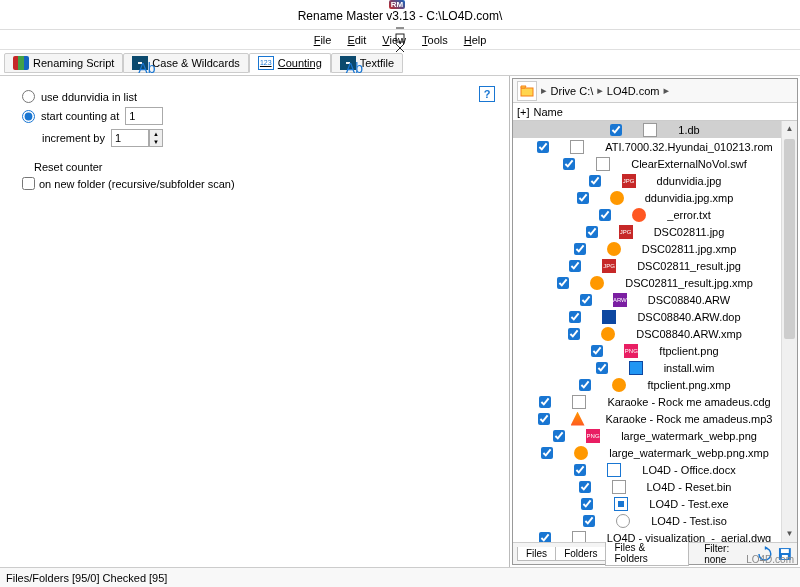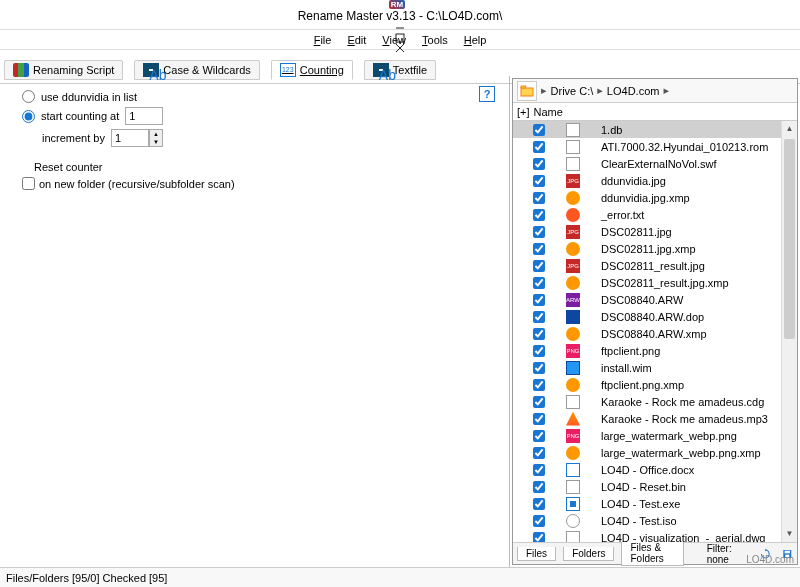--- a/index.html
+++ b/index.html
@@ -11,21 +11,21 @@
 .title { flex: 1; font-size: 12px; }
 .winbtn { width: 44px; height: 28px; display: flex; align-items: center; justify-content: center; color: #222; }
 .winbtn svg { width: 10px; height: 10px; }
 
 
 .menubar { height: 20px; display: flex; align-items: center; padding: 0 4px; border-bottom: 1px solid #e0e0e0; justify-content: center; }
 .menuitm { padding: 2px 8px; }
 .menuitm u { text-decoration: underline; }
 
 
-.tabrow { height: 26px; display: flex; align-items: flex-start; padding: 2px 4px; gap: 11px; border-bottom: 1px solid #ccc; margin-top: 8px; }
+.tabrow { height: 26px; display: flex; align-items: center; padding: 2px 4px; gap: 0; border-bottom: 1px solid #ccc; }
 .tab { display: flex; align-items: center; gap: 4px; padding: 2px 8px; border: 1px solid #ccc; background: #f5f5f5; border-radius: 2px 2px 0 0; }
 .tab.active { background: #fff; border-bottom-color: #fff; text-decoration: underline; }
 .tabicon { width: 16px; height: 14px; display: inline-block; }
 .tabicon.rs { background: linear-gradient(90deg,#c62828 33%,#43a047 33% 66%,#1565c0 66%); border-radius: 2px; }
 .tabicon.ab { border: 6px solid #0c4a6e; font-size: 14px; text-align: center; line-height: 12px; color: #1976d2; }
 .tabicon.cn { border: 1px solid #1976d2; font-size: 7px; text-align: center; line-height: 12px; color: #1976d2; }
 
 
 .main { position: absolute; top: 76px; left: 0; right: 0; bottom: 20px; display: flex; }
 .leftpane { width: 510px; border-right: 1px solid #bbb; padding: 10px 14px; position: relative; }
@@ -43,21 +43,21 @@
 
 
 .pathbar { height: 24px; display: flex; align-items: center; gap: 4px; padding: 0 4px; border-bottom: 1px solid #ccc; background: #f8f8f8; }
 .pathbtn { width: 20px; height: 20px; border: 1px solid #ccc; background: #fff; display: flex; align-items: center; justify-content: center; }
 .pathtxt { flex: 0 0 auto; }
 .pathsep { color: #555; }
 
 .colhdr { height: 18px; display: flex; align-items: center; border-bottom: 1px solid #ccc; background: #fff; font-size: 11px; padding-left: 4px; gap: 4px; }
 
 .filelist { flex: 1; overflow: hidden; background: #fff; position: relative; }
-.row { height: 17px; display: flex; align-items: center; gap: 21px; padding: 0 20px; }
+.row { height: 17px; display: flex; align-items: center; gap: 21px; padding: 0 14px; justify-content: center; }
 .row.sel { background: #d0d0d0; }
 .row input[type="checkbox"] { width: 12px; height: 12px; accent-color: #1976d2; }
 .fileicon { width: 14px; height: 14px; display: inline-block; flex-shrink: 0; }
 .fileicon.db { background: #fff; border: 1px solid #999; position: relative; }
 .fileicon.jpg { background: #c62828; color: #fff; font-size: 6px; text-align: center; line-height: 14px; }
 .fileicon.jpg::after { content: "JPG"; }
 .fileicon.xmp { background: #ff9800; border-radius: 50%; }
 .fileicon.txt { background: #ff5722; border-radius: 50%; }
 .fileicon.arw { background: #7b1fa2; color: #fff; font-size: 6px; text-align: center; line-height: 14px; }
 .fileicon.arw::after { content: "ARW"; }
@@ -75,21 +75,21 @@
 .fileicon.dwg { background: #fff; border: 1px solid #999; }
 .fileicon.swf { background: #fff; border: 1px solid #999; }
 .fileicon.rom { background: #fff; border: 1px solid #999; }
 
 .scrollbar { position: absolute; right: 0; top: 0; bottom: 0; width: 16px; background: #f0f0f0; border-left: 1px solid #ddd; }
 .scrollthumb { position: absolute; left: 2px; right: 2px; top: 18px; height: 200px; background: #cdcdcd; border-radius: 2px; }
 .scrollarr { position: absolute; left: 0; right: 0; height: 16px; text-align: center; font-size: 8px; line-height: 16px; color: #555; }
 .scrollarr.up { top: 0; }
 .scrollarr.dn { bottom: 0; }
 
-.bottomtabs { height: 22px; display: flex; align-items: center; border-top: 1px solid #ccc; background: #f4f4f4; padding: 0 4px; gap: 8px; }
+.bottomtabs { height: 22px; display: flex; align-items: center; border-top: 1px solid #ccc; background: #f4f4f4; padding: 0 4px; gap: 0; }
 .btab { padding: 1px 8px; border: 1px solid #bbb; border-top: none; background: #fff; margin-right: -1px; font-size: 10px; }
 .btab.active { background: #fff; font-weight: normal; }
 .filterlbl { margin-left: 16px; font-size: 10px; }
 .spacer { flex: 1; }
 .btnicon { width: 16px; height: 16px; margin-left: 4px; }
 
 
 .statusbar { position: absolute; left: 0; right: 0; bottom: 0; height: 20px; border-top: 1px solid #ccc; display: flex; align-items: center; padding: 0 6px; background: #f8f8f8; }
 
 

